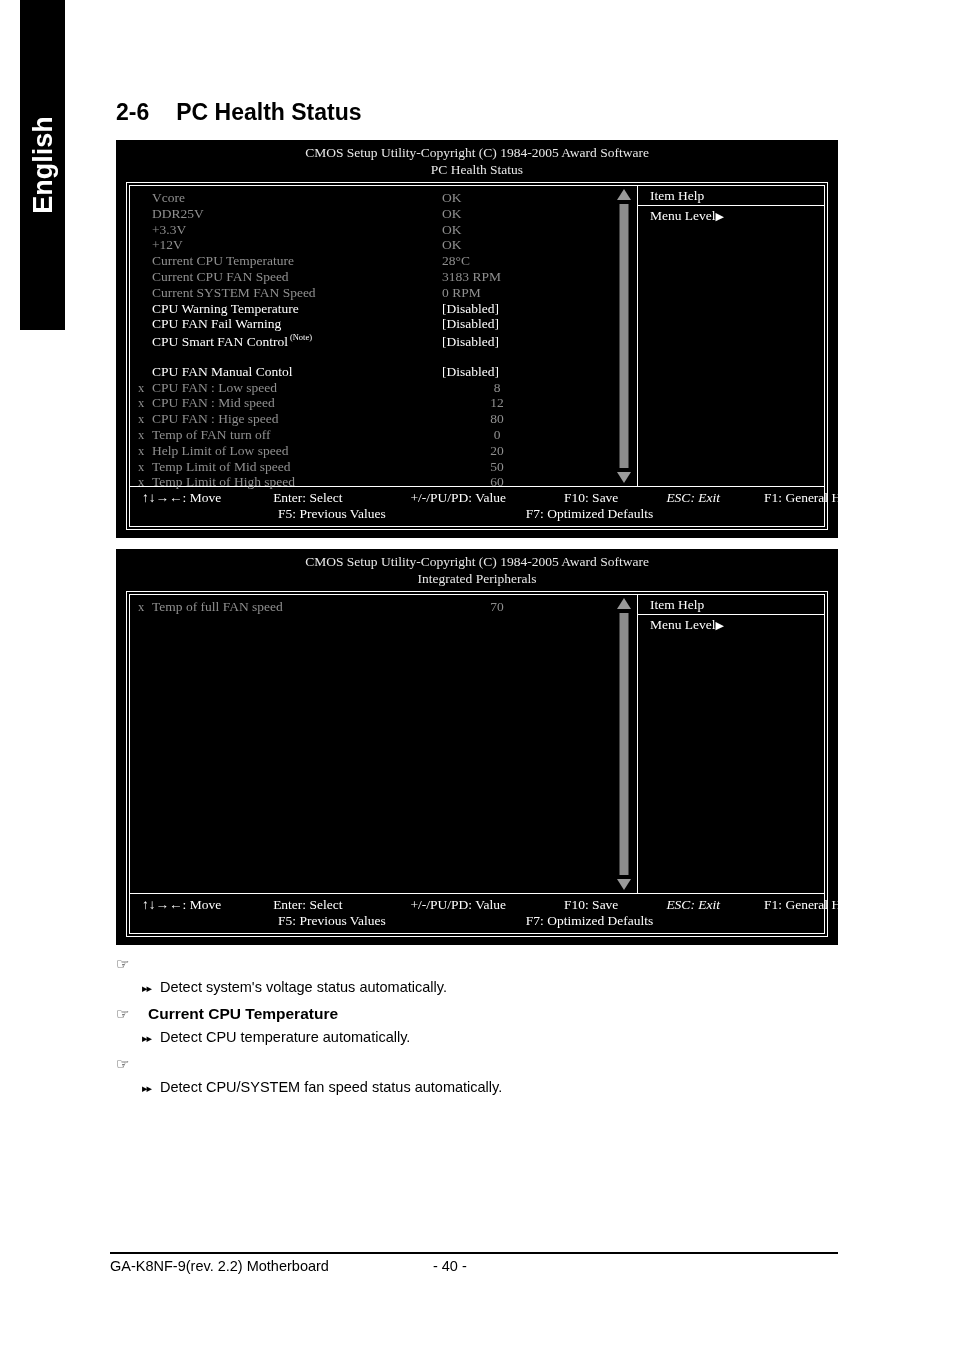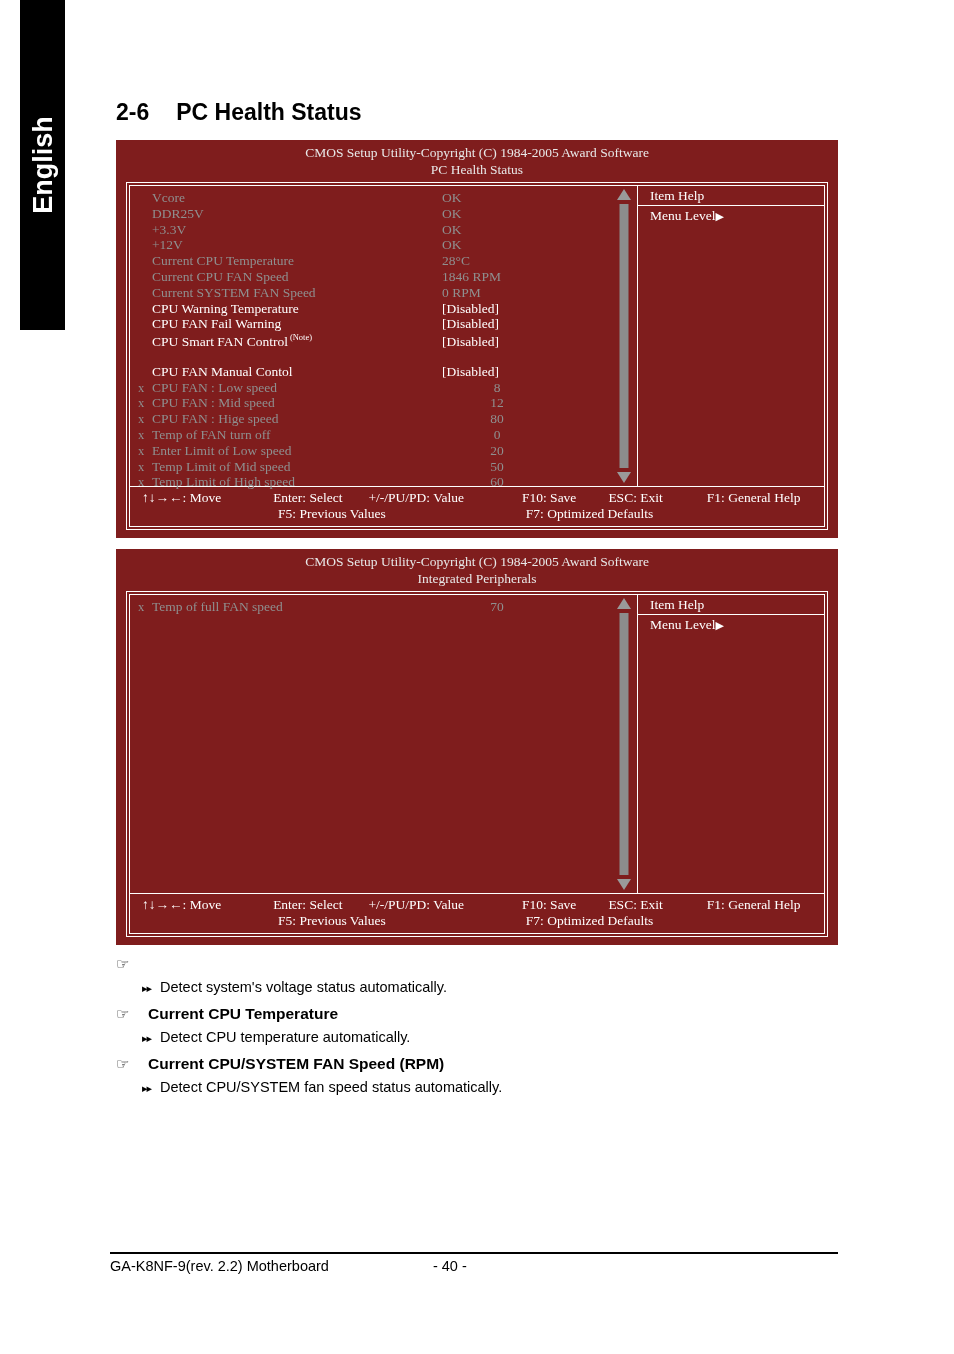--- a/index.html
+++ b/index.html
@@ -47,21 +47,21 @@
     font-weight: bold;
     font-family: "Liberation Sans", sans-serif;
     white-space: nowrap;
     text-align: center;
   }
   .section-heading .num { margin-right: 27px; }
 
   
   .bios-panel {
     position: absolute;
-    background: #7f1d1d;
+    background: #000000;
     box-sizing: border-box;
   }
   #bios-panel-1 { left: 116px; top: 140px; width: 722px; height: 398px; }
   #bios-panel-2 { left: 116px; top: 549px; width: 722px; height: 396px; }
 
   .bios-title-area {
     padding-top: 4px;
     text-align: center;
     color: #e8e8e8;
     font-family: "Liberation Serif", serif;
@@ -198,23 +198,23 @@
     color: #ffffff;
     padding: 3px 0 4px 0;
   }
   .legend-row {
     display: flex;
     white-space: nowrap;
   }
   .legend-row .k { flex: 0 0 auto; }
   .legend-row.r1 .k1 { margin-left: 12px; }
   .legend-row.r1 .k2 { margin-left: 52px; }
-  .legend-row.r1 .k3 { margin-left: 26px; }
+  .legend-row.r1 .k3 { margin-left: 68px; }
   .legend-row.r1 .k4 { margin-left: 58px; }
-  .legend-row.r1 .k5 { margin-left: 32px; }
+  .legend-row.r1 .k5 { margin-left: 48px; font-style: italic; }
   .legend-row.r1 .k6 { margin-left: 44px; }
   .legend-row.r2 .k1 { margin-left: 148px; }
   .legend-row.r2 .k2 { margin-left: 140px; text-align: center; }
 
   
   .bullets {
     position: absolute;
     left: 116px;
     top: 955px;
     width: 760px;
@@ -306,21 +306,21 @@
             <span class="value">OK</span>
           </div>
           <div class="bios-row">
             <span class="mark"></span>
             <span class="label">Current CPU Temperature</span>
             <span class="value">28°C</span>
           </div>
           <div class="bios-row">
             <span class="mark"></span>
             <span class="label">Current CPU FAN Speed</span>
-            <span class="value">1846 RPM</span>
+            <span class="value">3183 RPM</span>
           </div>
           <div class="bios-row">
             <span class="mark"></span>
             <span class="label">Current SYSTEM FAN Speed</span>
             <span class="value">0     RPM</span>
           </div>
           <div class="bios-row active">
             <span class="mark"></span>
             <span class="label">CPU Warning Temperature</span>
             <span class="value">[Disabled]</span>
@@ -358,21 +358,21 @@
             <span class="label">CPU FAN : Hige speed</span>
             <span class="value centered">80</span>
           </div>
           <div class="bios-row">
             <span class="mark">x</span>
             <span class="label">Temp of FAN turn off</span>
             <span class="value centered">0</span>
           </div>
           <div class="bios-row">
             <span class="mark">x</span>
-            <span class="label">Enter Limit of Low speed</span>
+            <span class="label">Help Limit of Low speed</span>
             <span class="value centered">20</span>
           </div>
           <div class="bios-row">
             <span class="mark">x</span>
             <span class="label">Temp Limit of Mid speed</span>
             <span class="value centered">50</span>
           </div>
           <div class="bios-row">
             <span class="mark">x</span>
             <span class="label">Temp Limit of High speed</span>
@@ -476,21 +476,20 @@
     </div>
     <div class="bullet-sub">
       <span class="dbl">▸▸</span>
       <span>Detect CPU temperature automatically.</span>
     </div>
   </div>
 
   <div class="bullet-block">
     <div class="bullet-head">
       <span class="hand">☞</span>
-      <span>Current CPU/SYSTEM FAN Speed (RPM)</span>
     </div>
     <div class="bullet-sub">
       <span class="dbl">▸▸</span>
       <span>Detect CPU/SYSTEM fan speed status automatically.</span>
     </div>
   </div>
 
 </div>
 
 <div class="footer-rule"></div>

